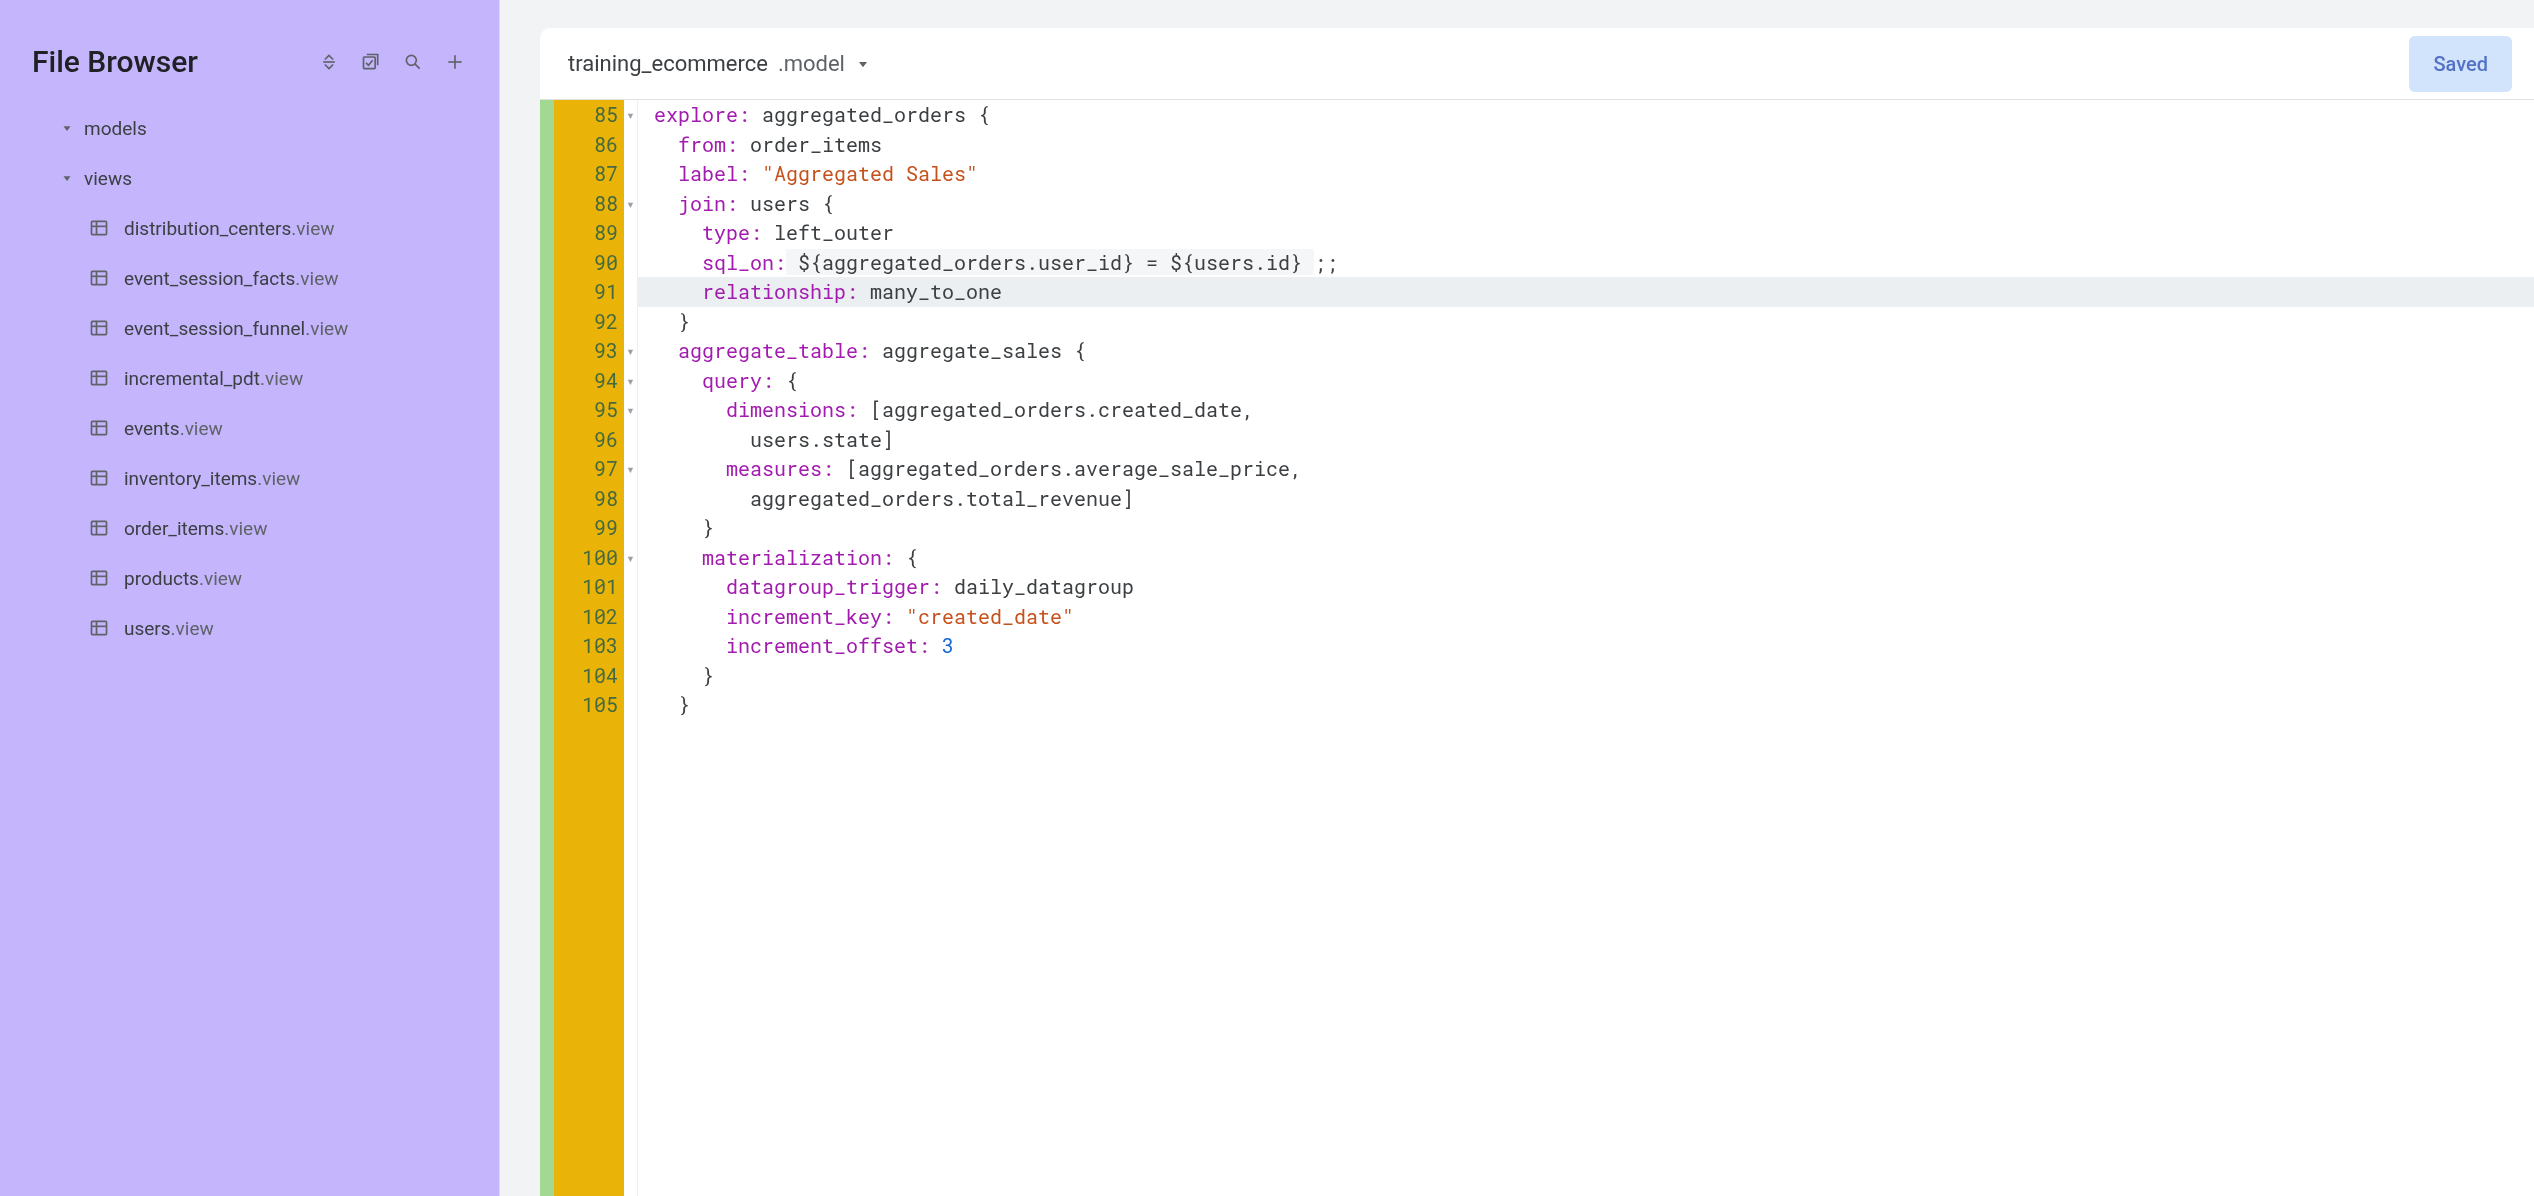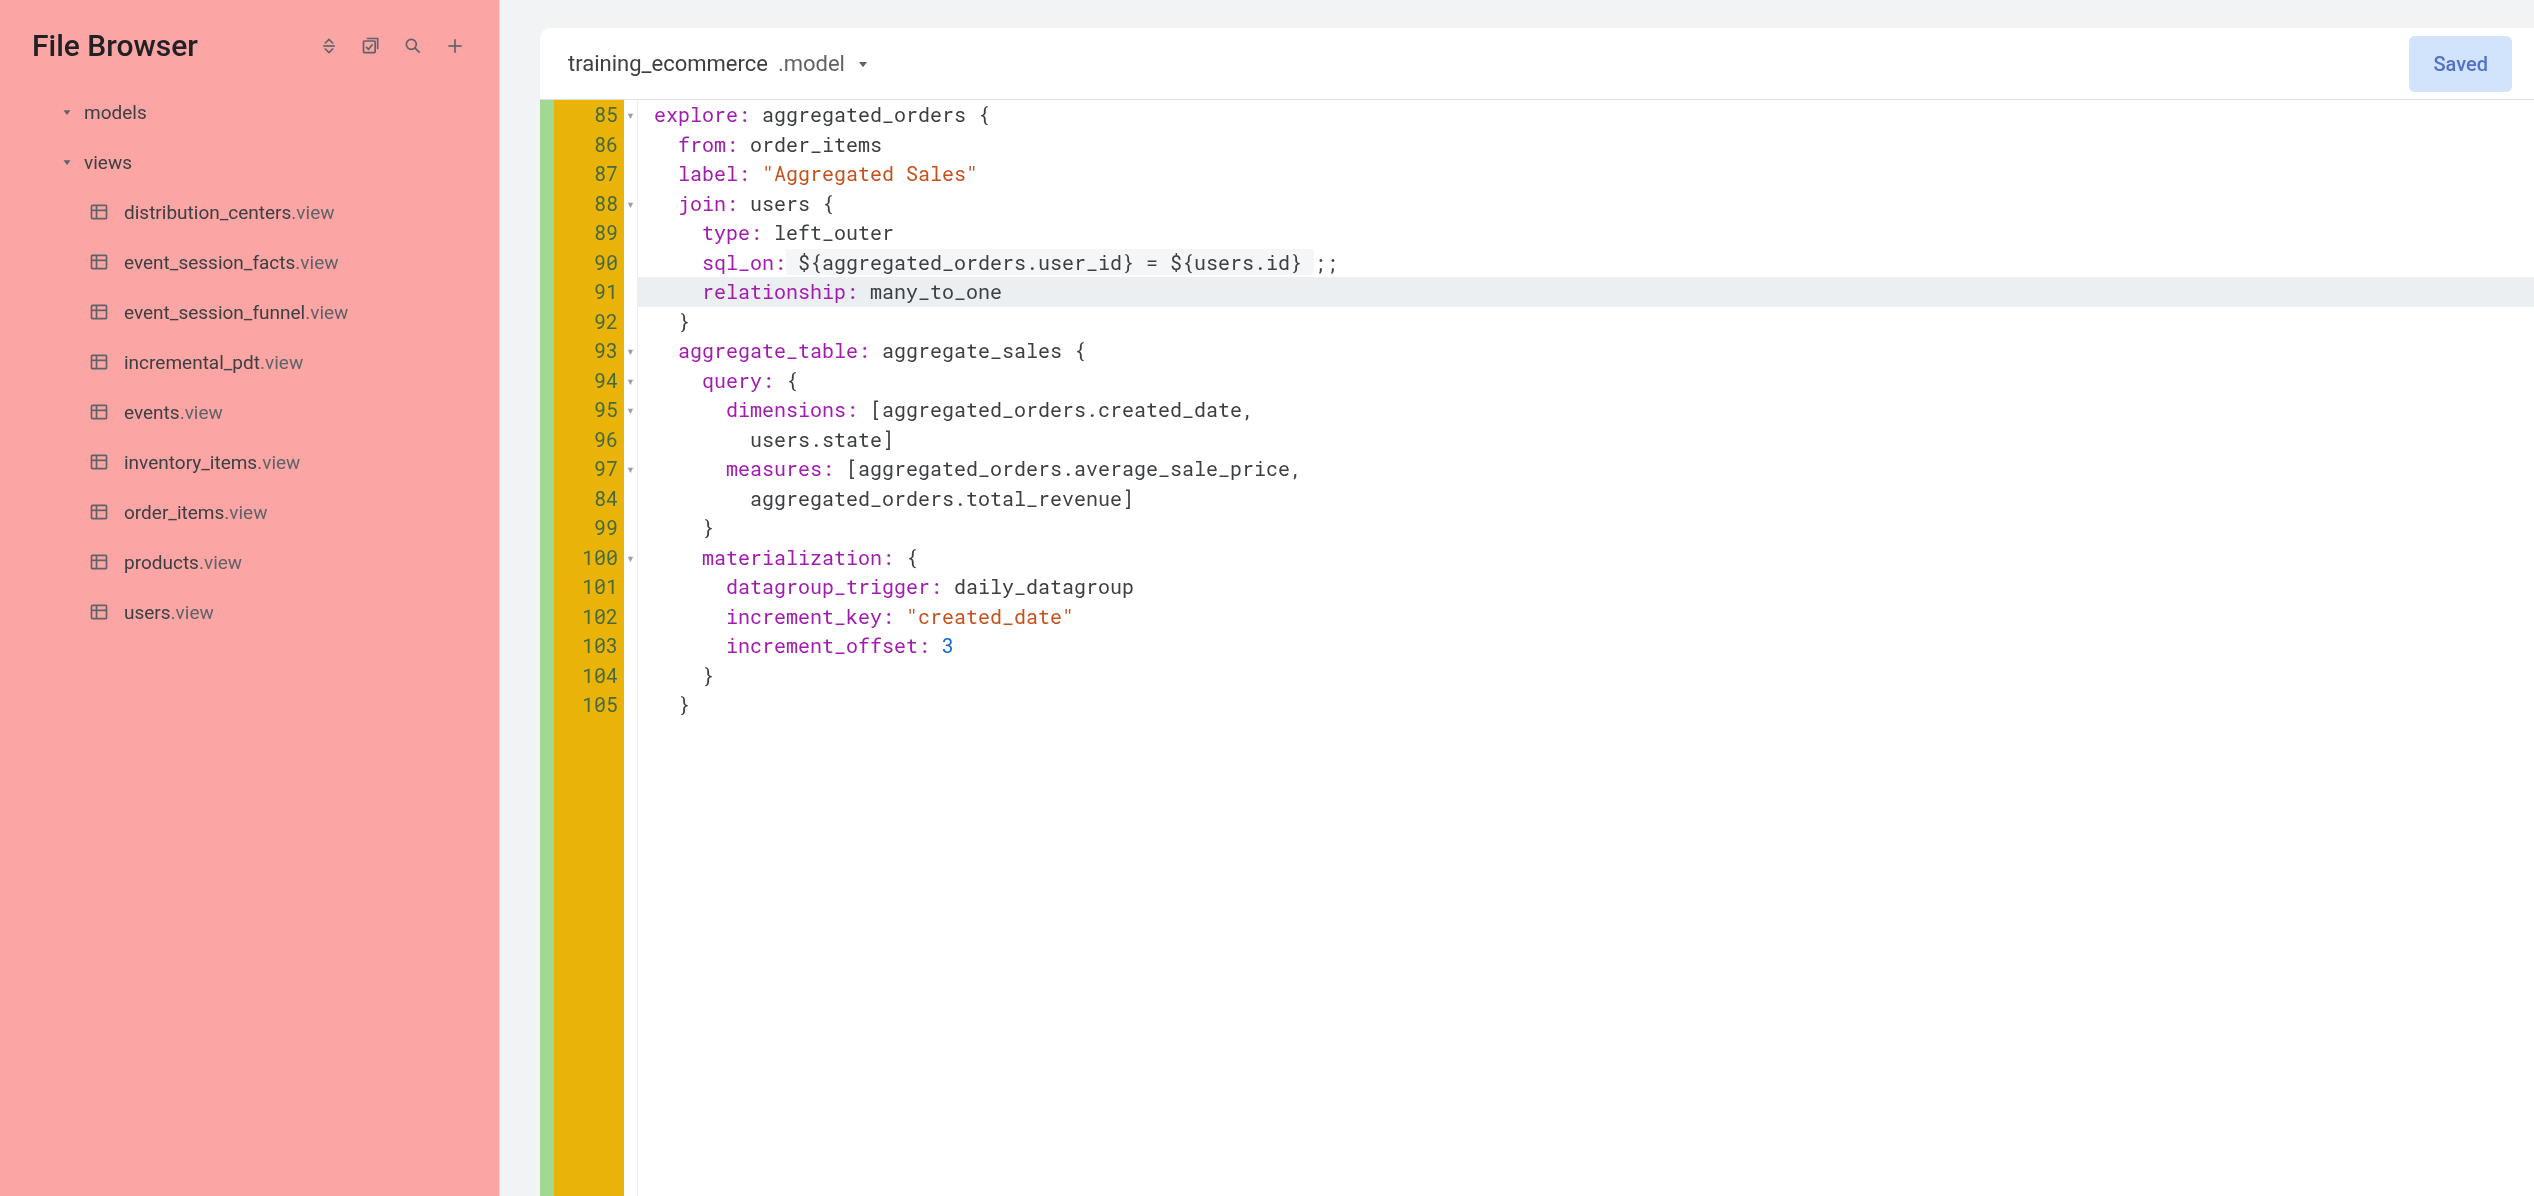--- a/index.html
+++ b/index.html
@@ -9,22 +9,22 @@
     font-size: 15px;
     color: #3c4043;
     background: #fff;
     display: flex;
   }
   
   .sidebar {
     width: 500px;
     flex: 0 0 500px;
     border-right: 1px solid #dadce0;
-    background: #fca5a5;
-    padding-top: 28px;
+    background: #c4b5fd;
+    padding-top: 44px;
   }
   .sb-header {
     display: flex;
     align-items: center;
     padding: 0 32px 20px 32px;
   }
   .sb-title {
     font-size: 30px;
     font-weight: 500;
     color: #202124;
@@ -324,21 +324,21 @@
           <div class="ln">88</div>
           <div class="ln">89</div>
           <div class="ln">90</div>
           <div class="ln">91</div>
           <div class="ln">92</div>
           <div class="ln">93</div>
           <div class="ln">94</div>
           <div class="ln">95</div>
           <div class="ln">96</div>
           <div class="ln">97</div>
-          <div class="ln">84</div>
+          <div class="ln">98</div>
           <div class="ln">99</div>
           <div class="ln">100</div>
           <div class="ln">101</div>
           <div class="ln">102</div>
           <div class="ln">103</div>
           <div class="ln">104</div>
           <div class="ln">105</div>
         </div>
       <div class="gutter-fold" id="gutter-fold">
           <div class="fold">▾</div>

